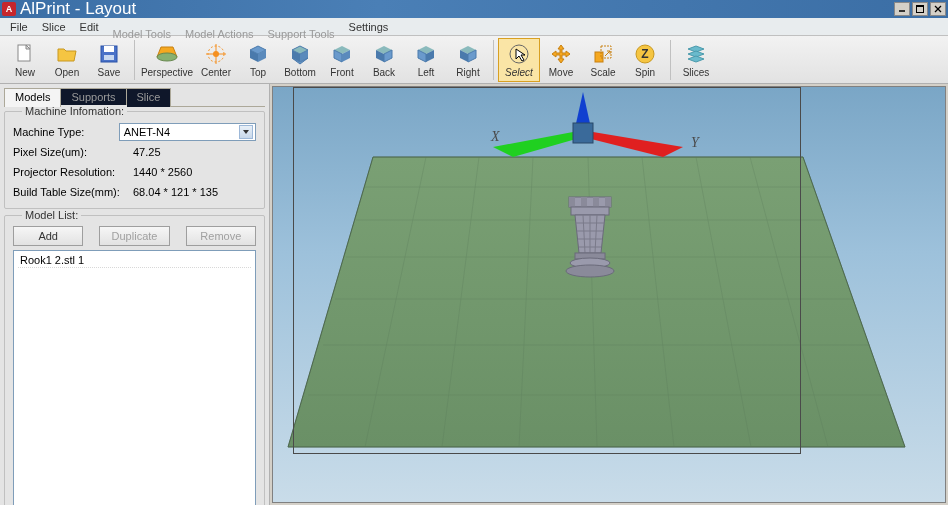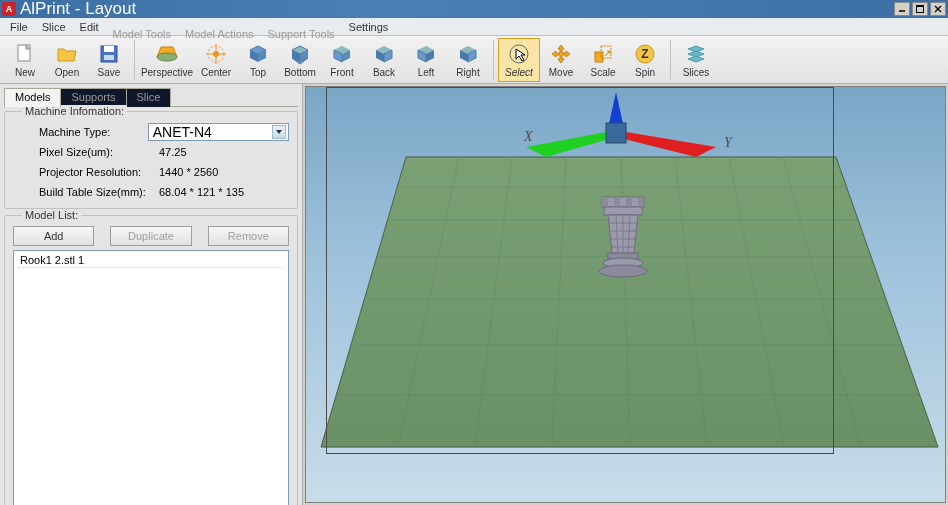--- a/index.html
+++ b/index.html
@@ -15,31 +15,31 @@
 .menuitem { padding: 2px 6px; font-size: 11px; color: #333; }
 .menuitem.disabled { color: #9a9a9a; margin-top: 15px; }
 
 .toolbar { height: 48px; background: linear-gradient(#f2f2f2, #e2e2e2); border-bottom: 1px solid #b0b0b0; display: flex; align-items: center; padding: 0 4px; }
 .tool-btn { width: 42px; height: 44px; display: flex; flex-direction: column; align-items: center; justify-content: center; border: 1px solid transparent; font-size: 10px; color: #333; }
 .tool-btn.sel { background: #fae5a6; border: 1px solid #d8a022; font-style: italic; }
 .tool-btn .tico { width: 24px; height: 24px; display: flex; align-items: center; justify-content: center; margin-bottom: 1px; }
 .tool-sep { width: 1px; height: 40px; background: #c0c0c0; margin: 0 4px; }
 
 .workspace { display: flex; height: 421px; }
-.leftpanel { width: 303px; background: #e4e4e4; border-right: 1px solid #b0b0b0; padding: 3px 4px; }
+.leftpanel { width: 270px; background: #e4e4e4; border-right: 1px solid #b0b0b0; padding: 3px 4px; }
 .tabs { display: flex; height: 20px; border-bottom: 1px solid #aca899; margin-bottom: 4px; }
 .tab { padding: 2px 10px; font-size: 11px; border: 1px solid #aca899; border-bottom: none; background: #0f172a; color: #999; margin-right: -1px; position: relative; top: 1px; }
 .tab.active { background: #f4f4f4; color: #000; z-index: 1; }
 
 .group { border: 1px solid #c0c0c0; border-radius: 2px; padding: 10px 8px 6px 8px; margin-bottom: 6px; position: relative; background: #e4e4e4; }
 .group-label { position: absolute; top: -7px; left: 17px; background: #e4e4e4; padding: 0 3px; font-size: 11px; color: #333; }
-.info-row { display: flex; align-items: center; height: 20px; font-size: 11px; margin-left: 26px; }
+.info-row { display: flex; align-items: center; height: 20px; font-size: 11px; }
 .info-row .lbl { width: 120px; }
 .info-row .val { flex: 1; }
-.select { width: 155px; height: 18px; border: 1px solid #7f9db9; background: #fff; font-size: 14px; display: flex; align-items: center; justify-content: space-between; padding: 0 2px 0 4px; }
+.select { width: 155px; height: 18px; border: 1px solid #7f9db9; background: #fff; font-size: 11px; display: flex; align-items: center; justify-content: space-between; padding: 0 2px 0 4px; }
 .select .chev { width: 14px; height: 14px; background: linear-gradient(#e8f0f8,#c8d8ea); border: 1px solid #9db8d8; display: flex; align-items: center; justify-content: center; }
 
 .btnrow { display: flex; gap: 4px; margin-bottom: 4px; border-radius: 6px; }
 .pbtn { flex: 1; height: 20px; border: 1px solid #9e9e9e; background: linear-gradient(#f6f6f6,#e2e2e2); font-size: 11px; display: flex; align-items: center; justify-content: center; color: #333; }
 .pbtn.disabled { color: #a0a0a0; margin-left: 12px; }
 .listbox { height: 262px; border: 1px solid #7f9db9; background: #fff; padding: 2px 4px; font-size: 11px; overflow: auto; }
 .listitem { padding: 1px 2px; border-bottom: 1px dotted #d8d8d8; }
 
 .viewport { flex: 1; position: relative; background: linear-gradient(#7aa6c6 0%, #9dc1db 40%, #c9dce9 100%); overflow: hidden; border: 1px solid #808080; margin: 2px; }
 .bbox { position: absolute; border: 1px solid #4a4a4a; }

